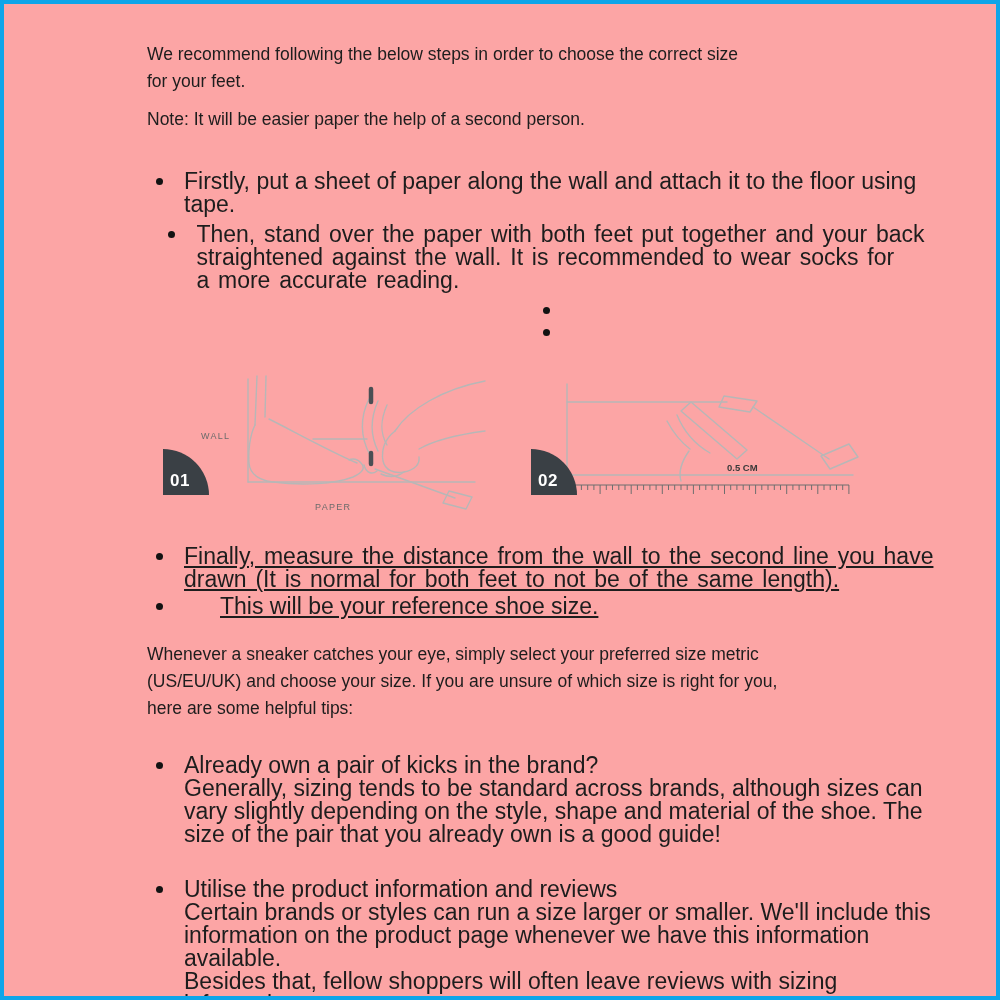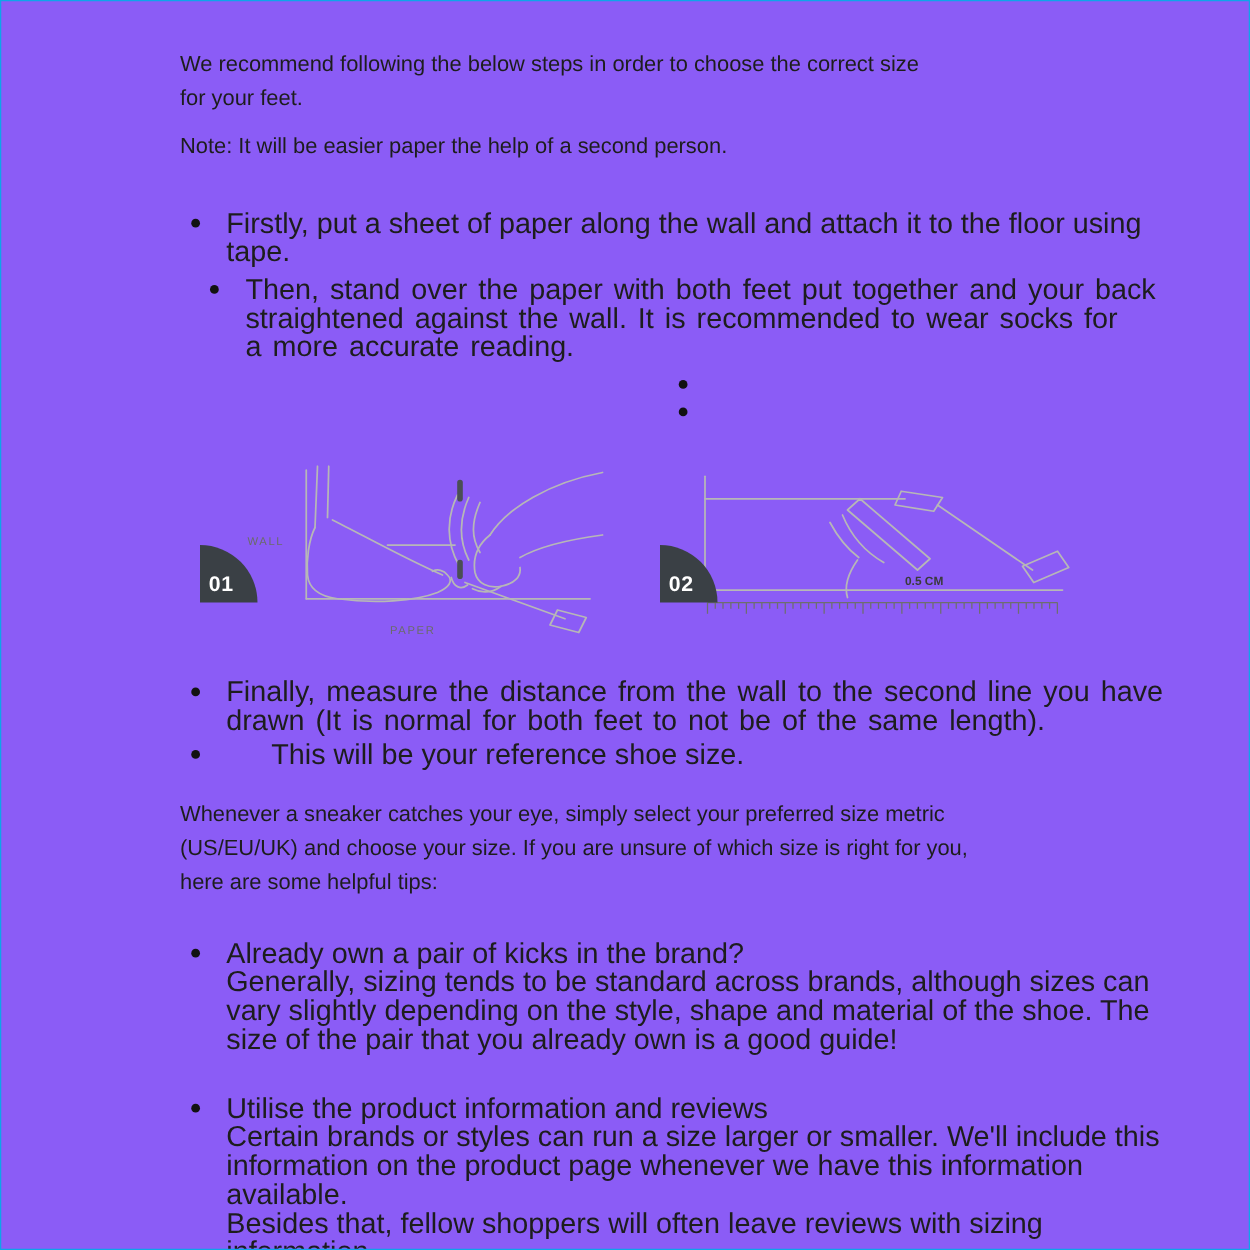--- a/index.html
+++ b/index.html
@@ -6,48 +6,48 @@
   body {
     width:1000px; height:1000px;
     background:#fcfcfc;
     font-family:"Liberation Sans", sans-serif;
     color:#1d1d1d;
   }
   .page {
     box-sizing:border-box;
     width:1000px; height:1000px;
     padding:37px 59px 0 143px;
-    border:1px solid #0ea5e9;
+    border:4px solid #0ea5e9;
     overflow:hidden;
-    background:#8b5cf6;
+    background:#fca5a5;
   }
   .para { margin:0; font-size:17.5px; line-height:27px; white-space:pre-line; }
   .note { margin-top:11px; }
   .blist { list-style:none; margin:0; padding:0; }
   .blist li { display:flex; font-size:23px; line-height:23px; }
   .dot { width:7px; height:7px; background:#121212; border-radius:50%; margin:8px 0 0 9px; flex:none; }
   .txt { white-space:pre-line; margin-left:21px; }
   .wide .txt { word-spacing:2.4px; }
   .steps { margin-top:37px; }
   .steps li + li { margin-top:7px;justify-content:center; }
   .figures { margin-top:21px; height:158px; display:flex; }
   .fig { position:relative; margin:16px; padding:0; }
   .fig1 { width:330px; }
   .fig2 { width:382px; margin-left:22px; }
   .fig svg { display:block; }
   .badge {
-    position:absolute; left:0; bottom:14px;
+    position:absolute; left:0; bottom:4px;
     width:46px; height:46px;
     background:#3a4045;
     border-top-right-radius:100%;
     color:#ffffff; font-size:17px; font-weight:bold; letter-spacing:.5px;
     display:flex; align-items:flex-end;
     padding:0 0 4px 7px; box-sizing:border-box;
   }
-  .results { margin-top:30px; }
+  .results { margin-top:30px;text-decoration:underline; }
   .results li + li { margin-top:4px;gap:36px; }
   .tips-intro { margin-top:23px; }
   .tips { margin-top:32px; }
   .tips li + li { margin-top:32px; }
   
   .ln   { fill:none; stroke:#b7b7b7; stroke-width:1.4; stroke-linecap:round; stroke-linejoin:round; }
   .ink  { fill:none; stroke:#4a4f54; stroke-width:4.5; stroke-linecap:round; }
   .tick { fill:none; stroke:#6e6e6e; stroke-width:1; }
   .lbl  { font-size:9px; fill:#6b6b6b; letter-spacing:1.3px; font-family:"Liberation Sans",sans-serif; }
   .lbl2 { font-size:9.5px; font-weight:bold; fill:#3a3a3a; font-family:"Liberation Sans",sans-serif; }

